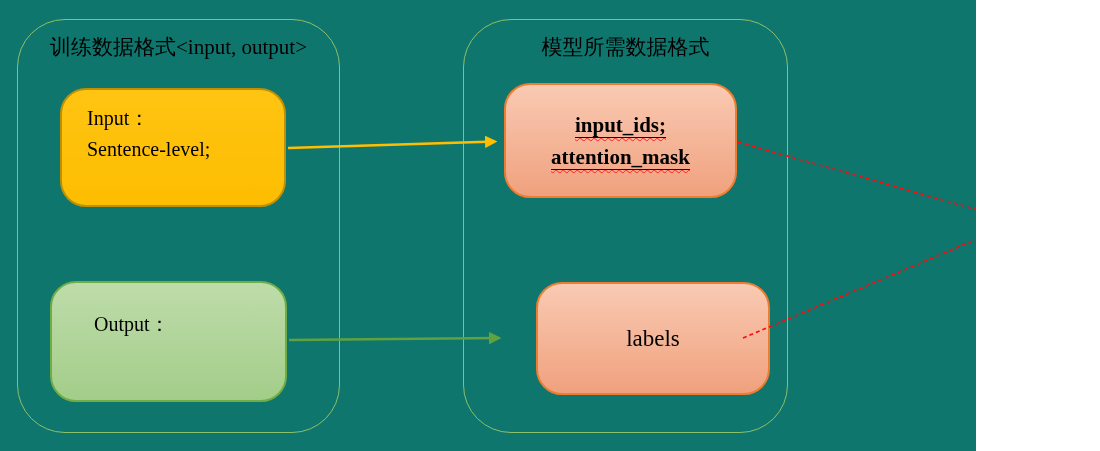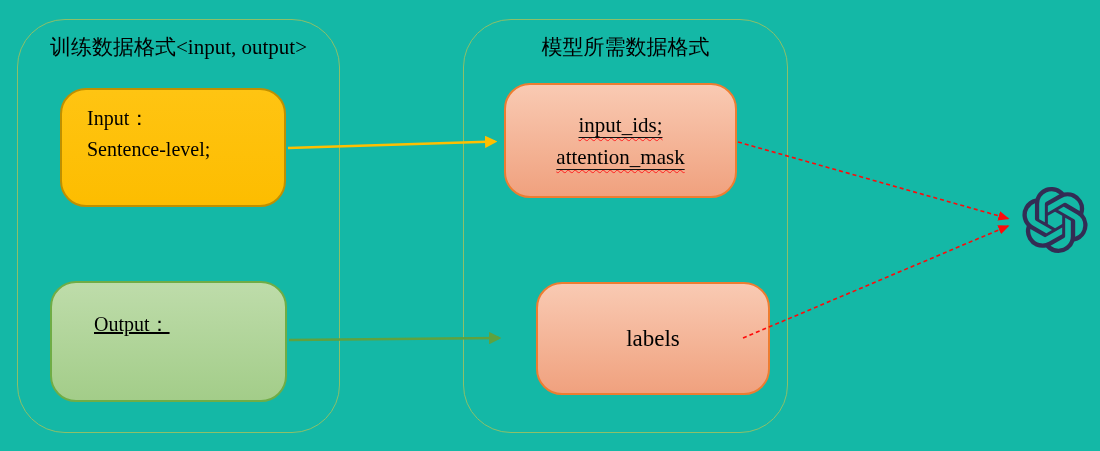--- a/index.html
+++ b/index.html
@@ -4,23 +4,23 @@
 <style>
   html, body { margin: 0; padding: 0; }
   body {
     width: 1100px; height: 451px;
     background: #ffffff;
     font-family: "Liberation Serif", "DejaVu Serif", serif;
     color: #000;
   }
   #canvas {
     position: relative;
-    width: 1100px; height: 451px;
+    width: 976px; height: 451px;
     overflow: hidden;
-    background: #14b8a6;
+    background: #0f766e;
   }
   
   .group {
     position: absolute;
     border: 1.5px solid #8cc069;
     border-radius: 48px;
     box-sizing: border-box;
     background: transparent;
   }
   #group-left { left: 17px; top: 19px; width: 323px; height: 414px; }
@@ -43,39 +43,40 @@
     background: linear-gradient(180deg, #ffc412 0%, #fdbd00 100%);
     border: 2px solid #bf9000;
     padding: 13px 0 0 25px;
     font-size: 20px; line-height: 31px;
   }
   #output-box {
     left: 50px; top: 281px; width: 237px; height: 121px;
     background: linear-gradient(180deg, #bedcaa 0%, #a3cd89 100%);
     border: 2px solid #6fad46;
     padding: 25px 0 0 42px;
-    font-size: 20px; line-height: 32px; text-decoration: underline;
+    font-size: 20px; line-height: 32px;
   }
   .salmon {
     background: linear-gradient(180deg, #f9cab3 0%, #f0a17e 100%);
     border: 2px solid #ed7d31;
     display: flex; flex-direction: column;
     justify-content: center; align-items: center;
     text-align: center;
   }
   #ids-box   { left: 504px; top: 83px;  width: 233px; height: 115px; font-size: 21px; line-height: 32px; }
   #labels-box{ left: 508px; top: 282px; width: 234px; height: 113px; font-size: 23px; margin-left: 28px; }
   .line { display: block; }
   
   .sc {
     text-decoration-line: underline;
     text-decoration-style: wavy;
     text-decoration-color: #ff1f1f;
     text-decoration-thickness: 1px;
     text-underline-offset: 5px;
+    font-weight: bold;
   }
   .ul {
     text-decoration-line: underline;
     text-decoration-style: solid;
     text-decoration-color: #111;
     text-decoration-thickness: 1px;
   }
   #connector-layer {
     position: absolute; left: 0; top: 0;
     width: 1100px; height: 451px;

